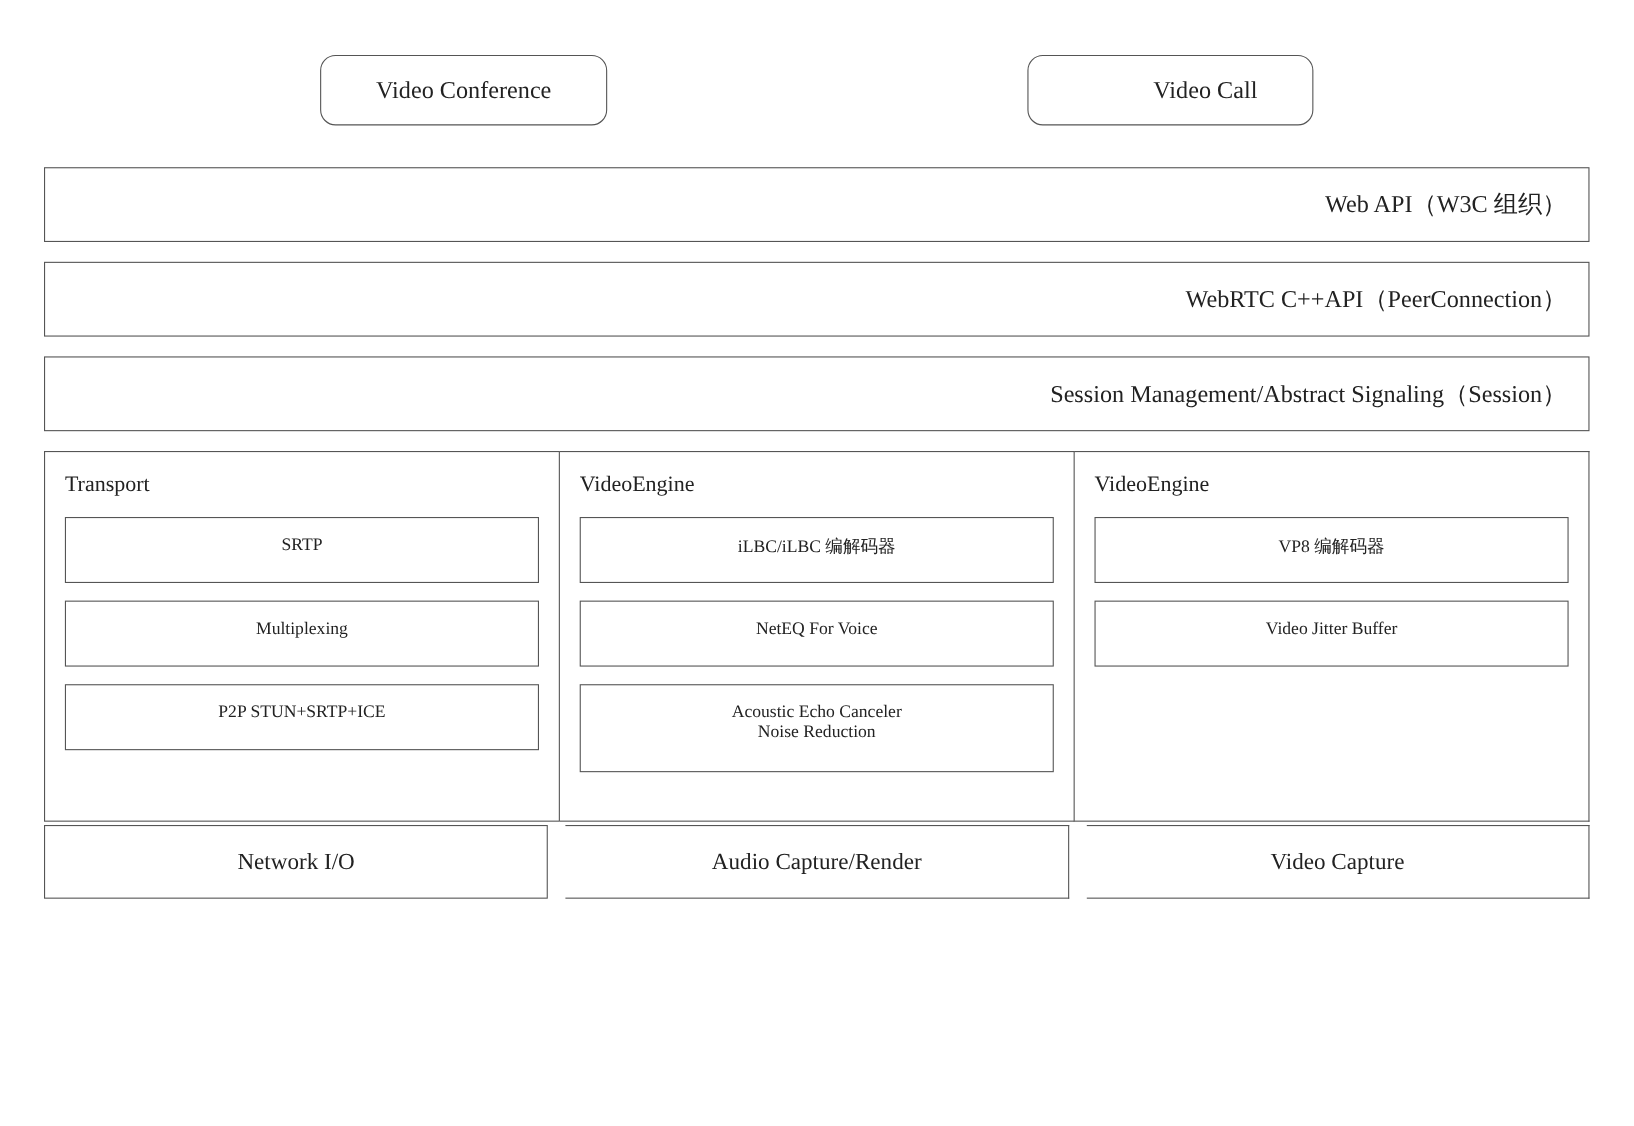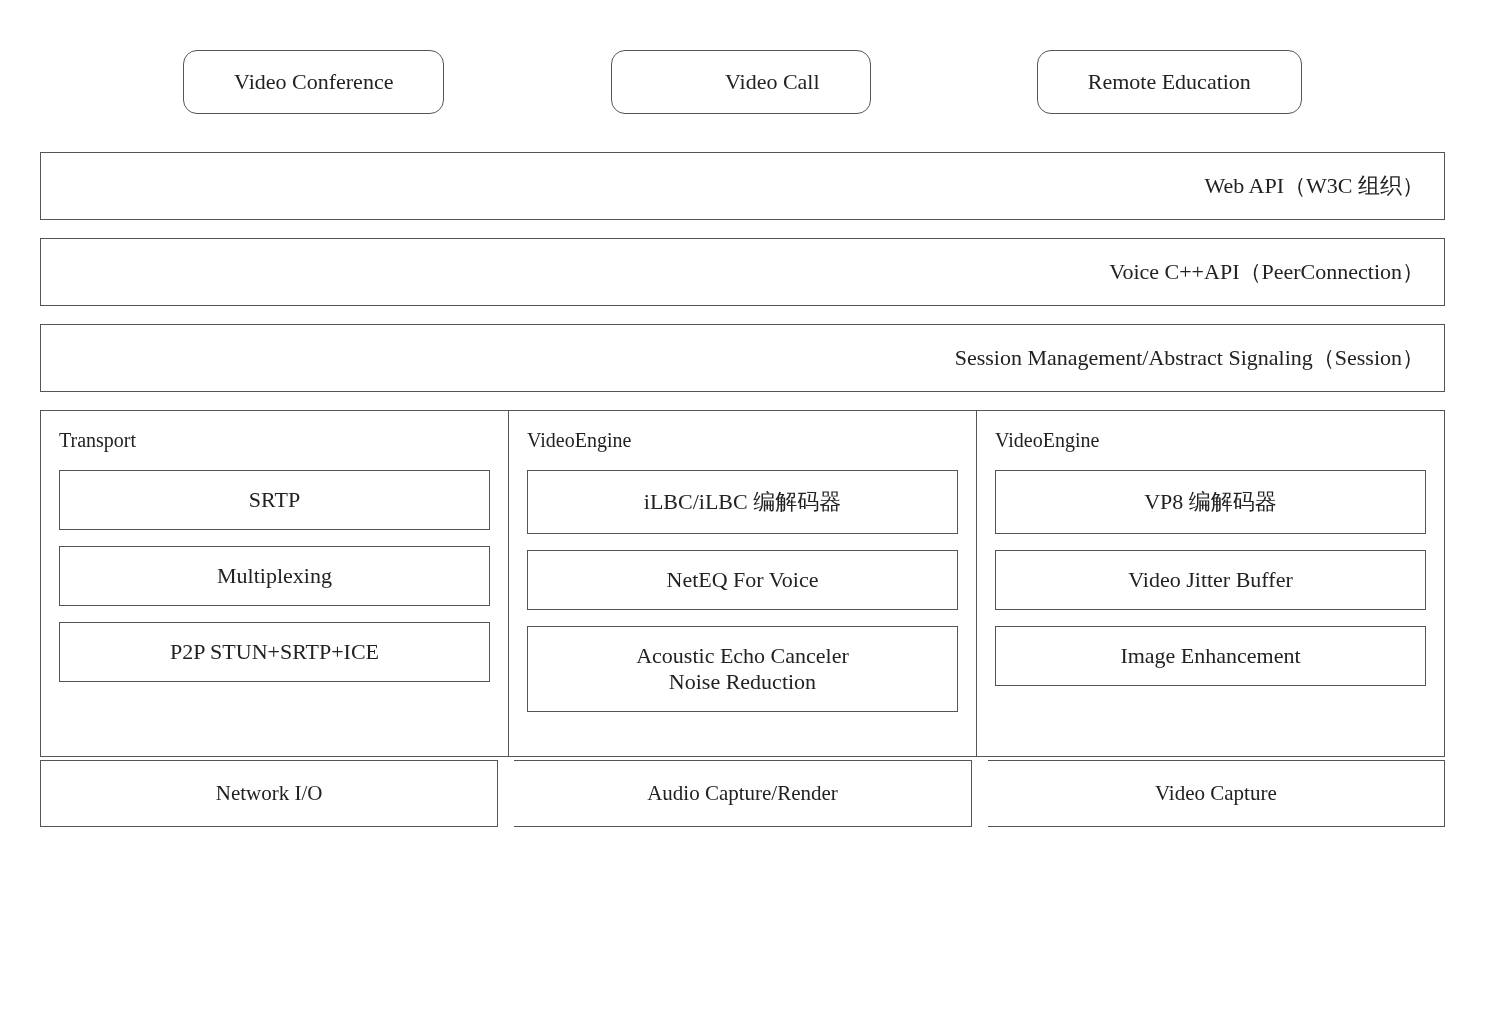--- a/index.html
+++ b/index.html
@@ -56,25 +56,25 @@
     }
     .col-title {
       font-size: 20px;
       margin-bottom: 18px;
       display: block;
     }
     .inner-box {
       border: 1.5px solid #555;
       padding: 16px 12px;
       text-align: center;
-      font-size: 22px;
+      font-size: 16px;
       margin-bottom: 16px;
       min-height: 60px;
       display: flex;
-      align-items: center;
+      align-items: flex-start;
       justify-content: center;
     }
 
     
     .bottom-row {
       display: flex;
       gap: 16px;
     }
     .bottom-box {
       flex: 1;
@@ -90,31 +90,28 @@
 </head>
 <body>
 
 <div class="top-row">
   <div class="rounded-box">
     <span>Video Conference</span>
   </div>
   <div class="rounded-box">
     <span>Video Call</span>
   </div>
-  <div class="rounded-box">
-    <span>Remote Education</span>
-  </div>
 </div>
 
 <div class="full-row">
   <span>Web API（W3C 组织）</span>
 </div>
 
 <div class="full-row">
-  <span>Voice C++API（PeerConnection）</span>
+  <span>WebRTC C++API（PeerConnection）</span>
 </div>
 
 <div class="full-row">
   <span>Session Management/Abstract Signaling（Session）</span>
 </div>
 
 <div class="three-col">
 
   <div class="col-box">
     <span class="col-title">Transport</span>
@@ -144,23 +141,20 @@
   </div>
 
   <div class="col-box">
     <span class="col-title">VideoEngine</span>
     <div class="inner-box">
       <span>VP8 编解码器</span>
     </div>
     <div class="inner-box">
       <span>Video Jitter Buffer</span>
     </div>
-    <div class="inner-box">
-      <span>Image Enhancement</span>
-    </div>
   </div>
 </div>
 
 <div class="bottom-row">
   <div class="bottom-box">
     <span>Network I/O</span>
   </div>
   <div class="bottom-box">
     <span>Audio Capture/Render</span>
   </div>

